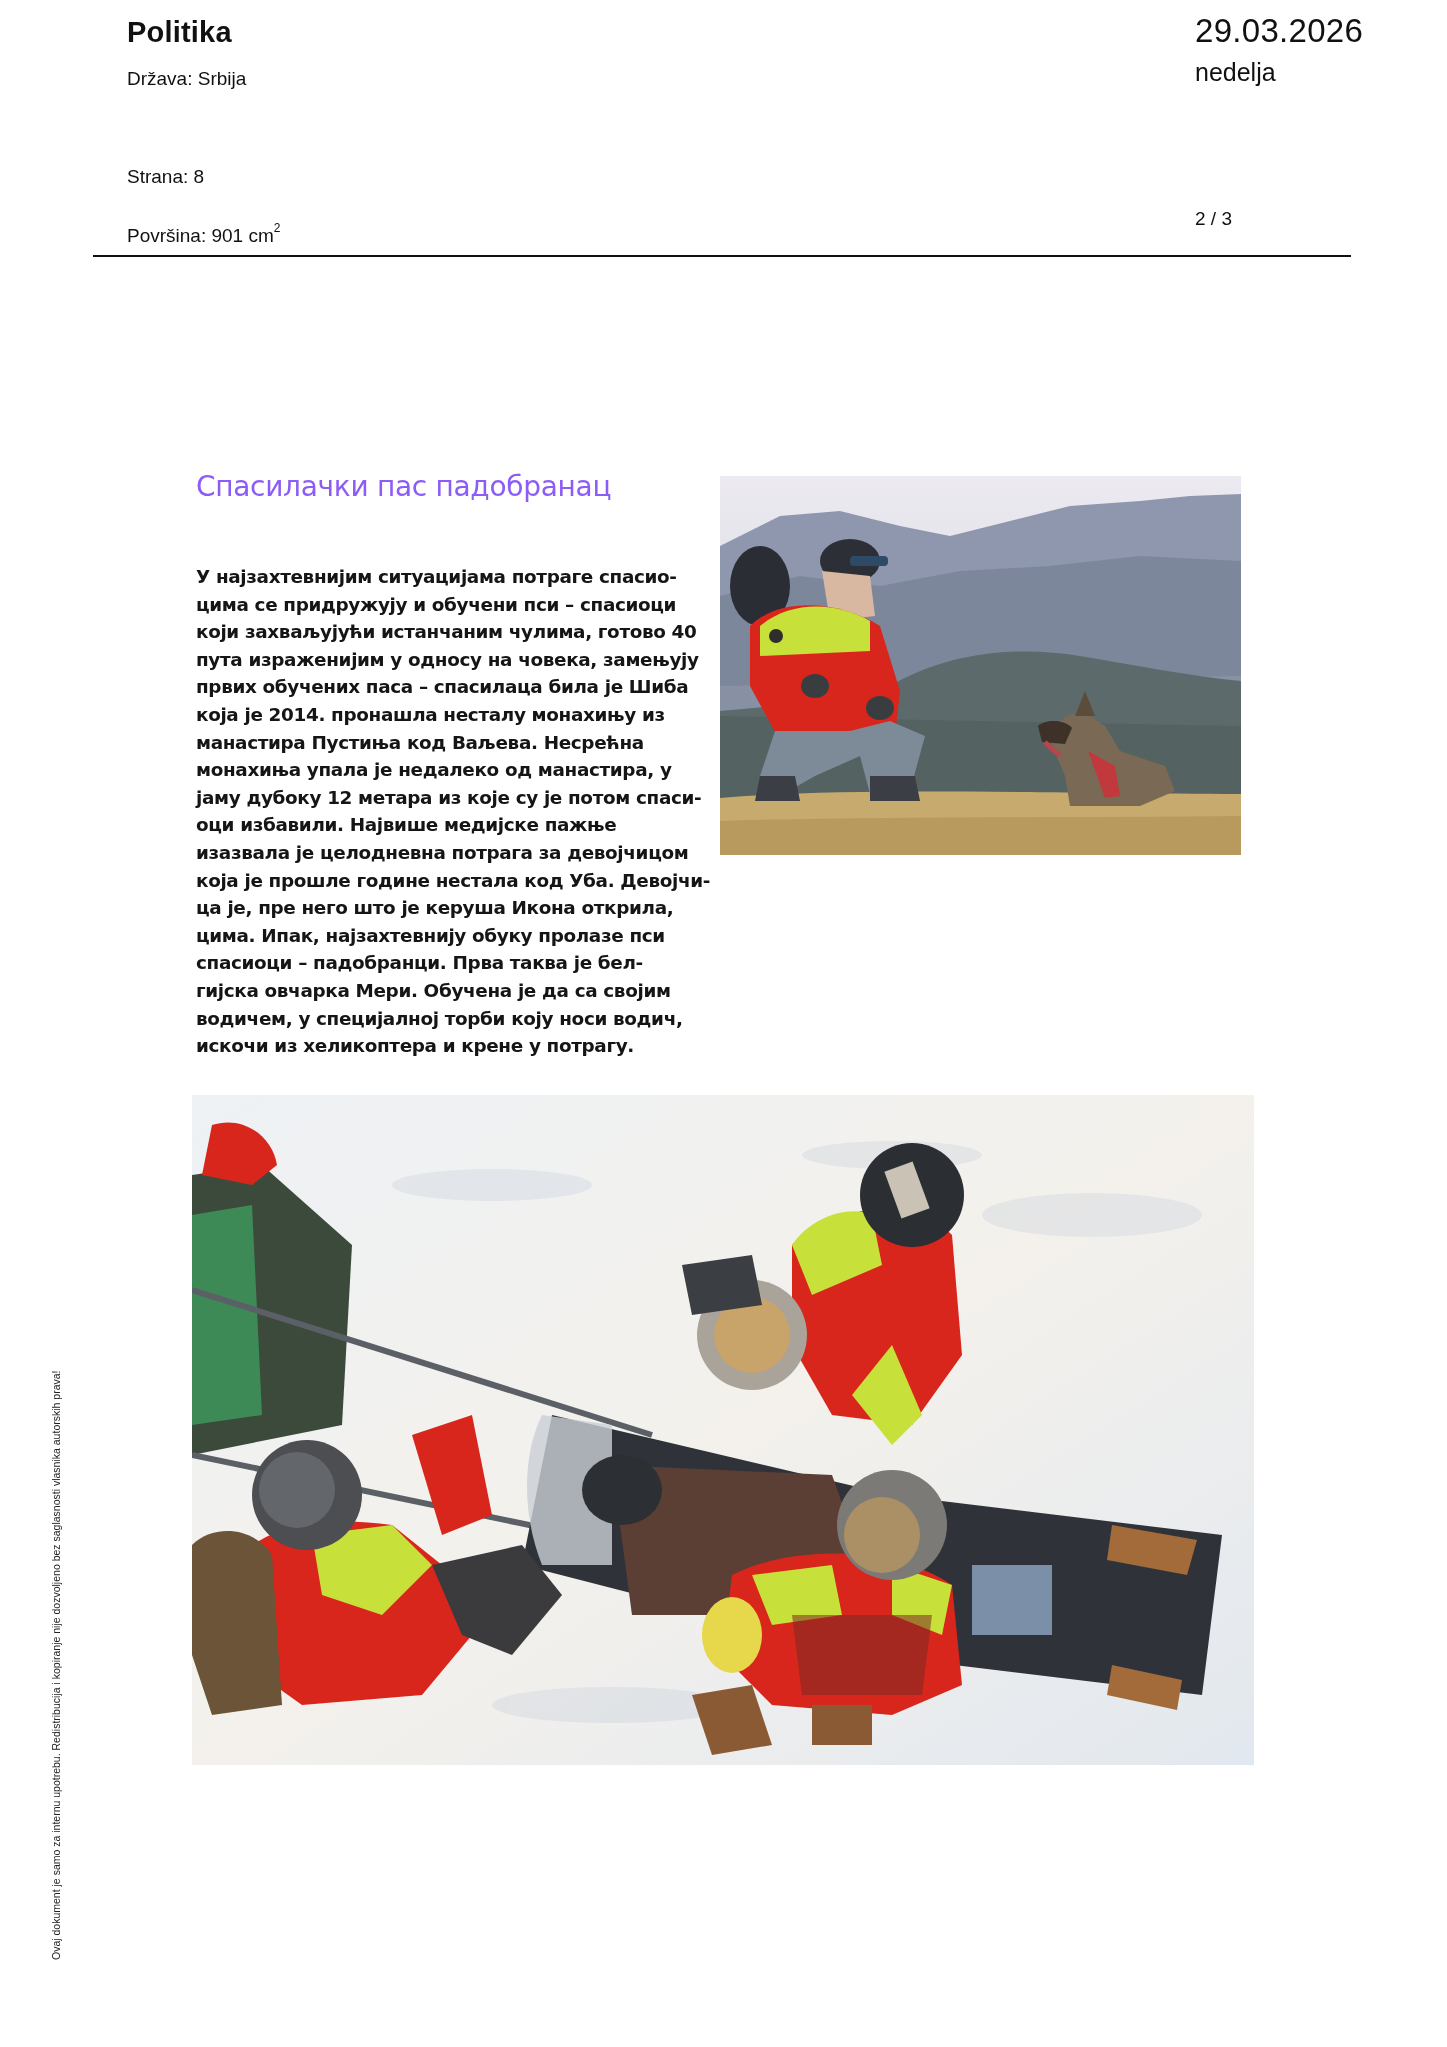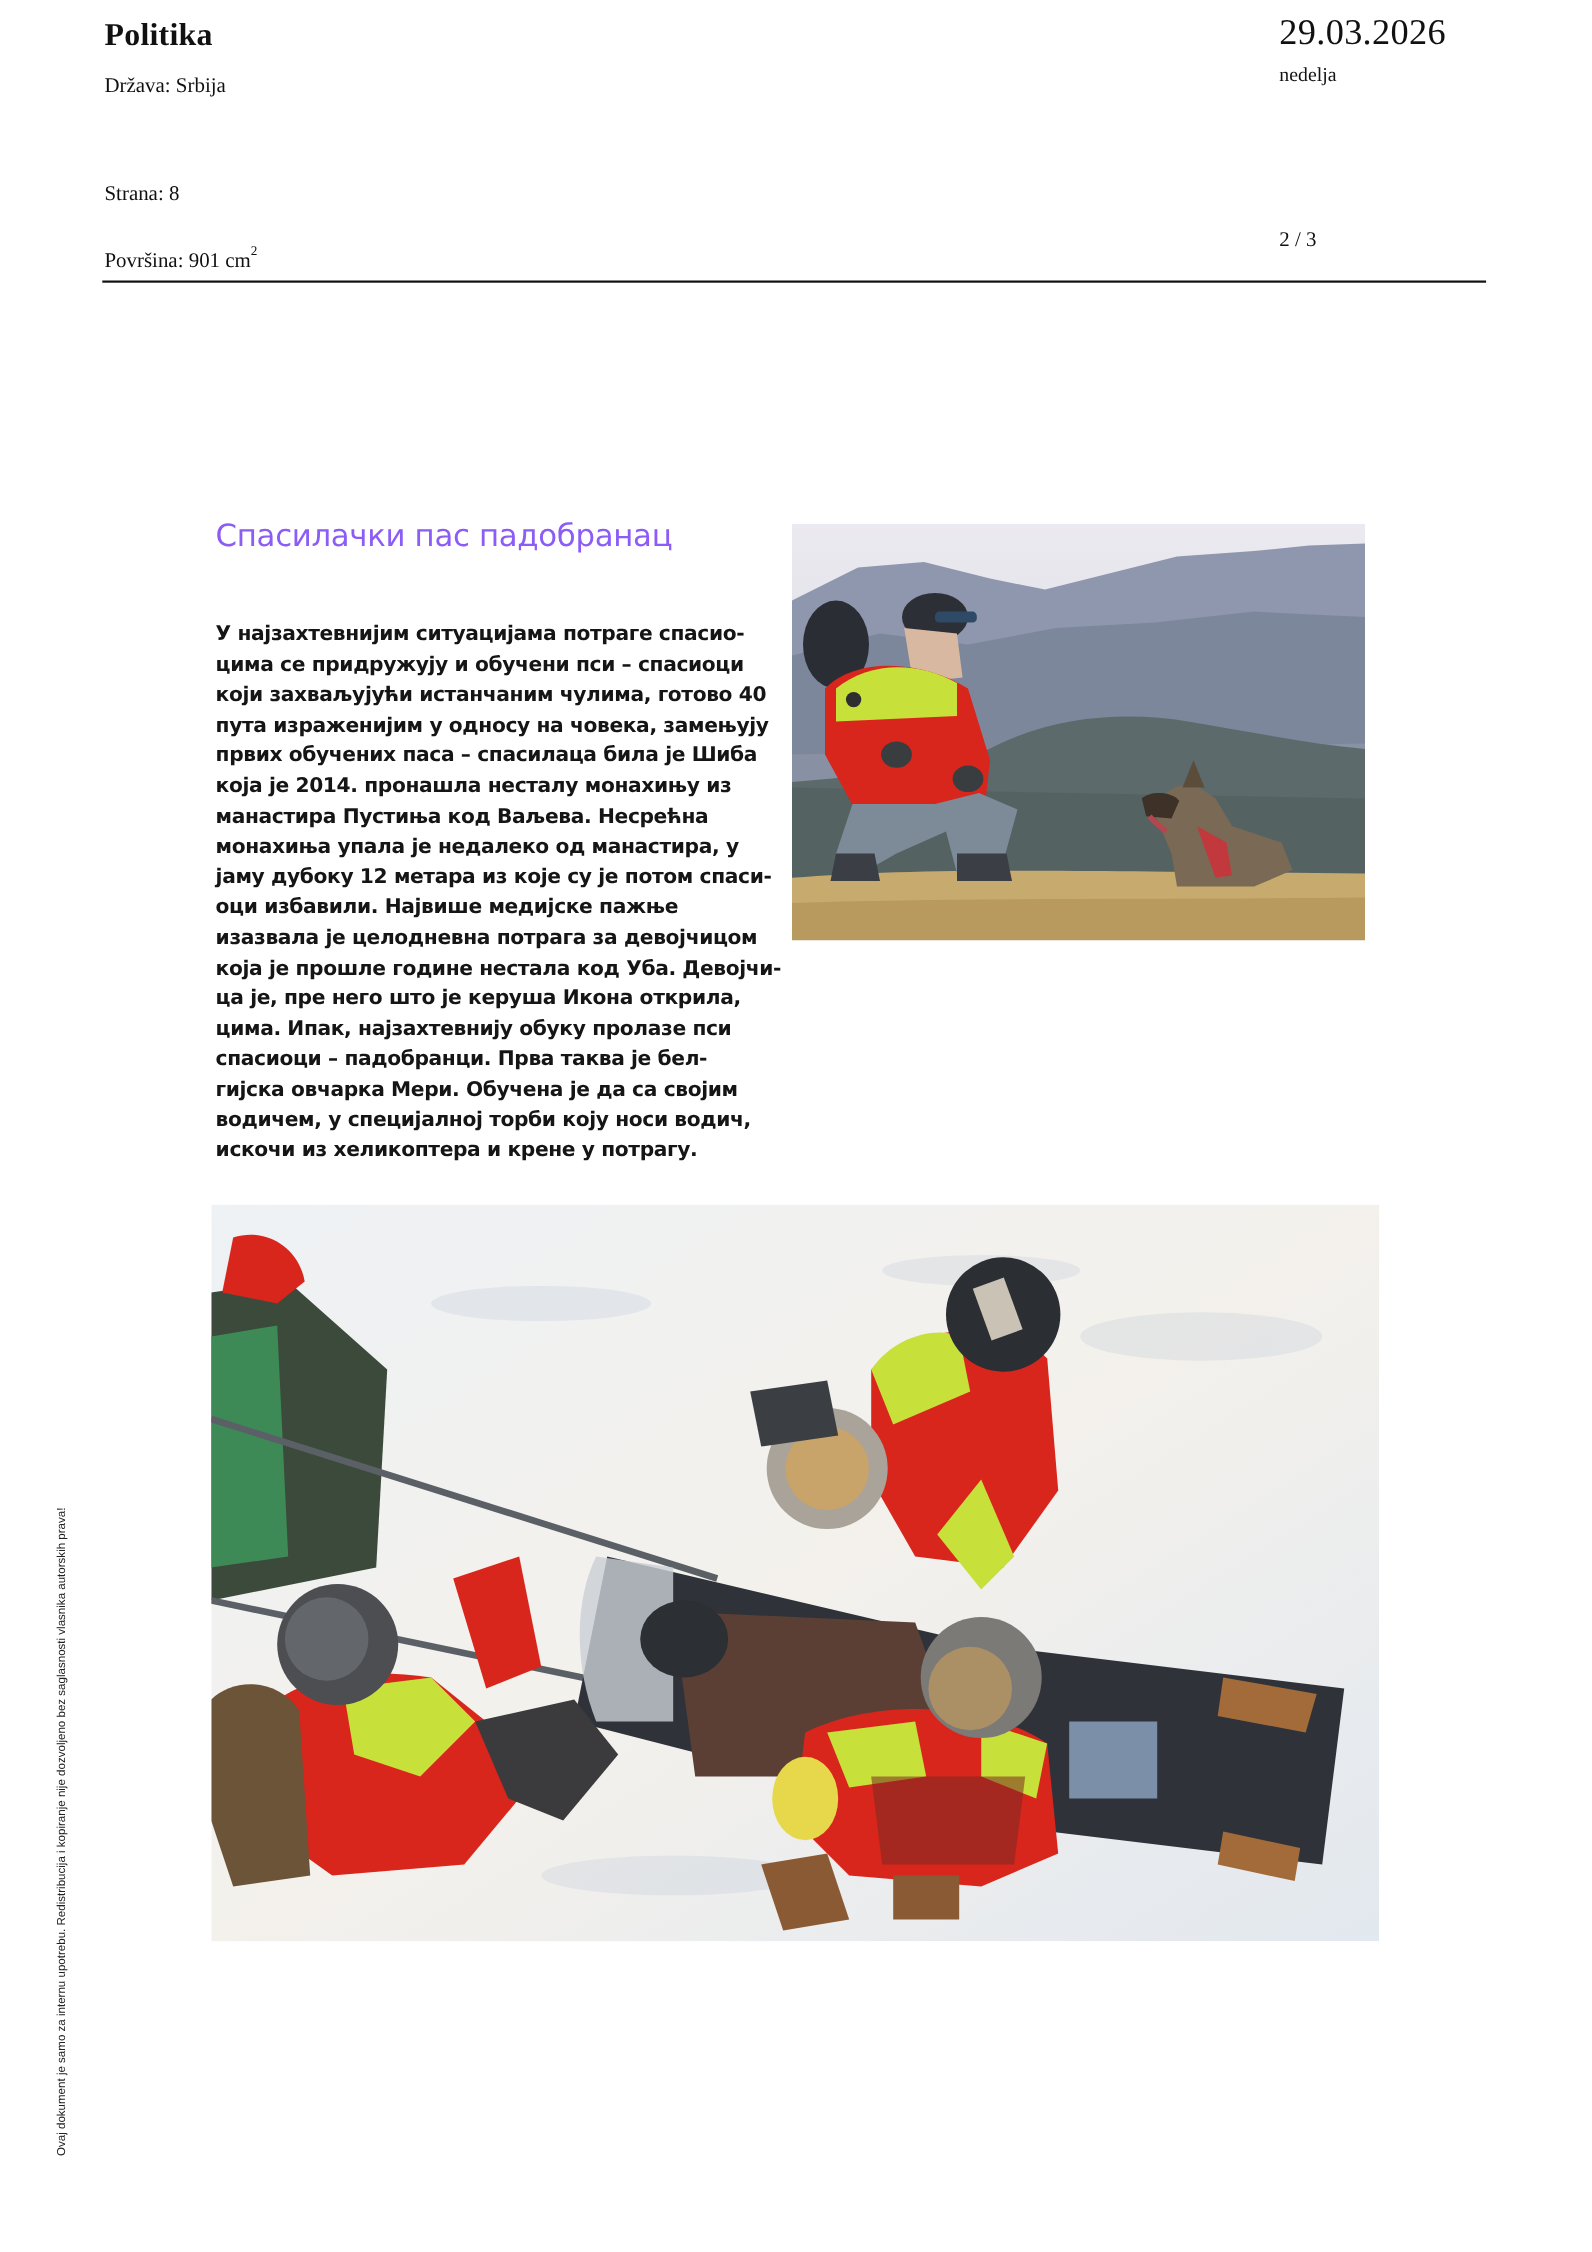--- a/index.html
+++ b/index.html
@@ -1,24 +1,24 @@
 <!DOCTYPE html>
 <html><head>
   <meta charset="utf-8">
   <style>
     html, body { margin: 0; padding: 0; background: #ffffff; }
     body { width: 1447px; height: 2047px; position: relative; overflow: hidden; color: #111; }
-    .hdr { position: absolute; font-family: Liberation Serif, serif; color: #111; }
+    .hdr { position: absolute; font-family: Liberation Sans, sans-serif; color: #111; margin-left: 32px; }
     #pub-name { left: 95px; top: 16px; font-size: 29px; font-weight: bold; letter-spacing: 0.2px; }
     #country { left: 95px; top: 68px; font-size: 19px; }
     #page-no { left: 95px; top: 166px; font-size: 19px; }
     #area { left: 95px; top: 224px; font-size: 19px; }
     #area sup { font-size: 12px; position: relative; top: -3px; }
     #date { left: 1163px; top: 12px; font-size: 33px; letter-spacing: 0.3px; }
-    #weekday { left: 1163px; top: 58px; font-size: 18px; }
+    #weekday { left: 1163px; top: 58px; font-size: 25px; }
     #page-count { left: 1163px; top: 208px; font-size: 19px; }
     #hdr-rule { position: absolute; left: 93px; top: 255px; width: 1258px; height: 2px; background: #111; }
 
     #side-notice {
       position: absolute; left: 50px; top: 1960px;
       transform-origin: 0 0; transform: rotate(-90deg);
       white-space: nowrap; font-family: "Liberation Sans", sans-serif;
       font-size: 10.5px; color: #222;
     }
 

